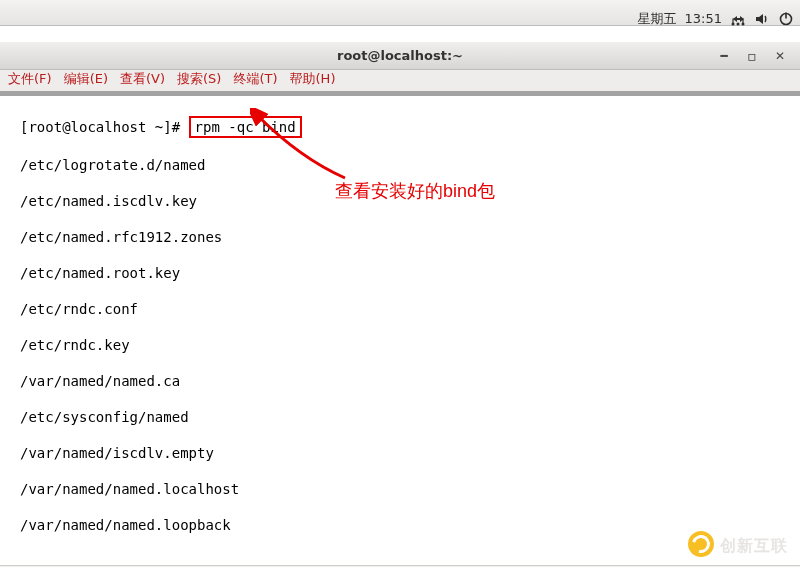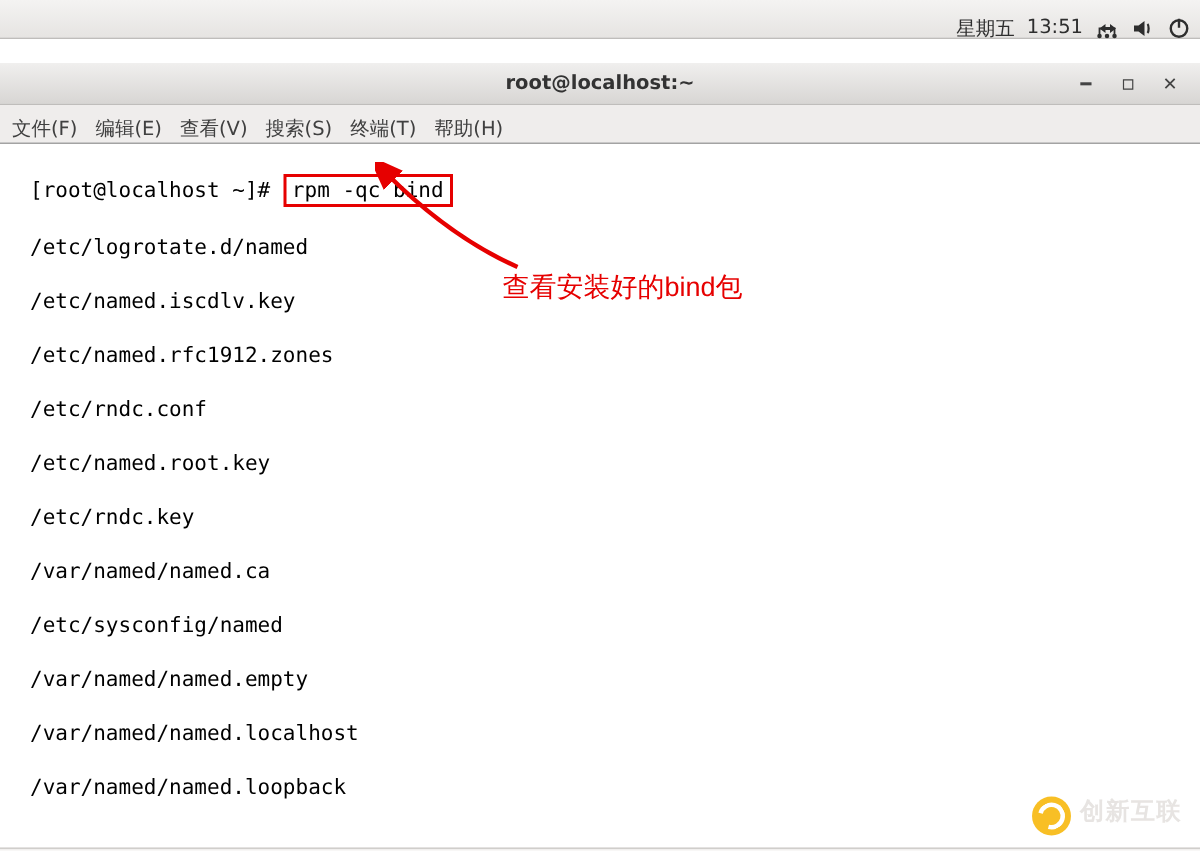--- a/index.html
+++ b/index.html
@@ -67,26 +67,26 @@
     line-height: 1;
   }
   .win-btn.min::before { content: "━"; font-weight: bold; font-size: 12px;}
   .win-btn.max::before { content: "▫"; font-size: 14px;}
   .win-btn.close::before { content: "✕"; font-size: 12px;}
 
   
   .menubar {
     height: 26px;
     background: #efedec;
-    border-bottom: 1px solid #a3a3a3;
-    display: flex;
-    align-items: flex-end;
+    border-bottom: 5px solid #a3a3a3;
+    display: flex;
+    align-items: flex-start;
     padding: 0 8px;
     gap: 12px;
-    color: #404040;
+    color: #b91c1c;
   }
 
   
   .terminal {
     background: #fff;
     color: #000;
     font-family: "DejaVu Sans Mono", "Liberation Mono", monospace;
     font-size: 14px;
     line-height: 18px;
     padding: 2px 20px;
@@ -118,21 +118,21 @@
     top: 12px;
     pointer-events: none;
   }
 
   
   .watermark {
     position: absolute;
     right: 12px;
     bottom: 10px;
     display: flex;
-    align-items: flex-start;
+    align-items: flex-end;
     gap: 6px;
     opacity: 0.85;
   }
   .watermark .wm-icon {
     width: 26px; height: 26px;
     border-radius: 50%;
     background: #f7b500;
     display: flex; align-items: center; justify-content: center;
   }
   .watermark .wm-icon::before {
@@ -215,26 +215,26 @@
   <span>搜索(S)</span>
   <span>终端(T)</span>
   <span>帮助(H)</span>
 </div>
 
 <div class="terminal">
 <span class="prompt-line"><span>[root@localhost ~]# </span><span class="cmd-highlight">rpm -qc bind</span></span>
 <span class="prompt-line">/etc/logrotate.d/named</span>
 <span class="prompt-line">/etc/named.iscdlv.key</span>
 <span class="prompt-line">/etc/named.rfc1912.zones</span>
+<span class="prompt-line">/etc/named.root.key</span>
 <span class="prompt-line">/etc/rndc.conf</span>
-<span class="prompt-line">/etc/named.root.key</span>
 <span class="prompt-line">/etc/rndc.key</span>
 <span class="prompt-line">/var/named/named.ca</span>
 <span class="prompt-line">/etc/sysconfig/named</span>
-<span class="prompt-line">/var/named/named.empty</span>
+<span class="prompt-line">/var/named/iscdlv.empty</span>
 <span class="prompt-line">/var/named/named.localhost</span>
 <span class="prompt-line">/var/named/named.loopback</span>
 
 
   
   <svg class="arrow-svg" width="120" height="80">
     <defs>
       <marker id="ah" markerWidth="10" markerHeight="10" refX="2" refY="3" orient="auto">
         <path d="M0,0 L0,6 L8,3 z" fill="#e60000"></path>
       </marker>

